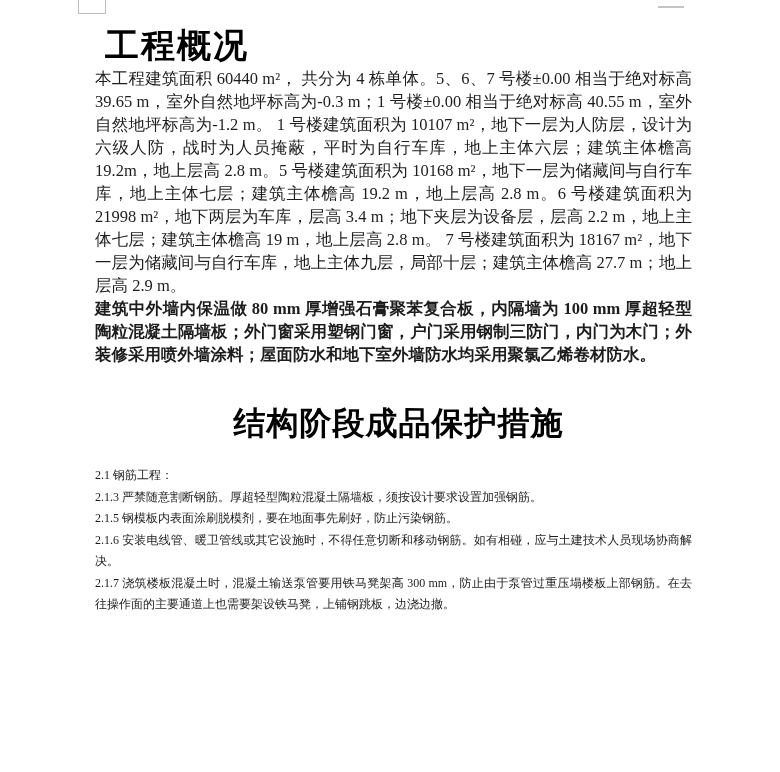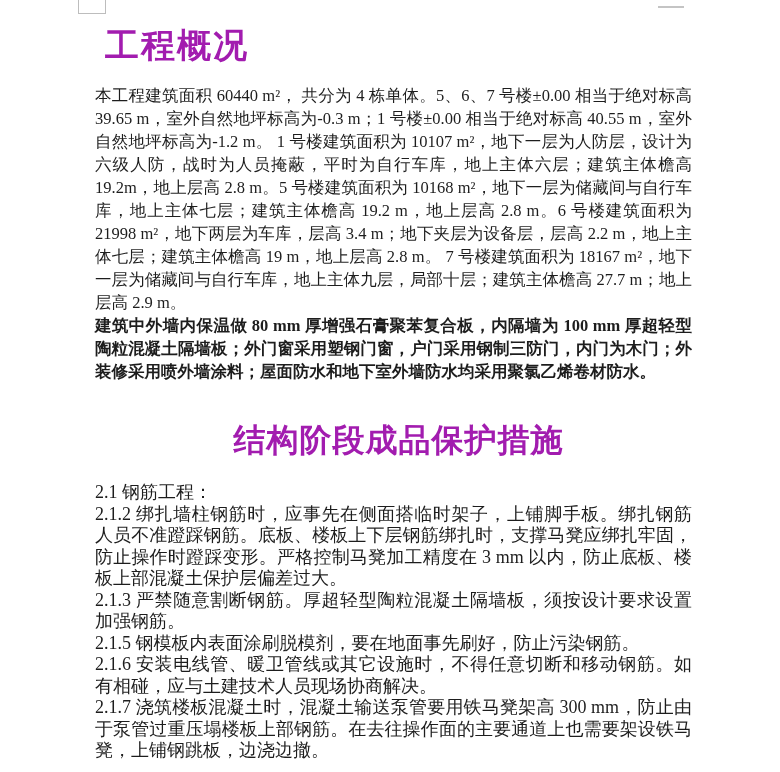--- a/index.html
+++ b/index.html
@@ -39,47 +39,46 @@
     width: 597px;
   }
   .doc-h1 {
     font-family: "Liberation Serif", "DejaVu Serif", serif;
     font-weight: bold;
     font-size: 34px;
     line-height: 42px;
     letter-spacing: 2px;
     margin: 0 0 0 10px;
     padding: 0;
-    color: #a21caf;
+    color: #000000;
   }
   .h1-first {
     padding-top: 25px;
   }
   .h1-second {
     font-size: 32px;
     letter-spacing: 1px;
     margin-top: 36px;
     margin-bottom: 21px;
     text-align: center;
   }
   p.body-para {
     font-size: 16.5px;
     line-height: 23px;
     text-align: justify;
     margin: 0;
     padding: 0;
   }
   p.first-para {
-    margin-top: 17px;
   }
   p.emph-para {
     font-weight: 600;
   }
   .measure-list p {
-    font-size: 18px;
+    font-size: 12px;
     line-height: 21.5px;
     text-align: justify;
     margin: 0;
     padding: 0;
   }
 </style>
 </head>
 <body>
 
 <div>
@@ -92,21 +91,20 @@
     <h1 class="doc-h1 h1-first">工程概况</h1>
 
     <p class="body-para first-para">本工程建筑面积 60440 m²， 共分为 4 栋单体。5、6、7 号楼±0.00 相当于绝对标高 39.65 m，室外自然地坪标高为-0.3 m；1 号楼±0.00 相当于绝对标高 40.55 m，室外自然地坪标高为-1.2 m。 1 号楼建筑面积为 10107 m²，地下一层为人防层，设计为六级人防，战时为人员掩蔽，平时为自行车库，地上主体六层；建筑主体檐高 19.2m，地上层高 2.8 m。5 号楼建筑面积为 10168 m²，地下一层为储藏间与自行车库，地上主体七层；建筑主体檐高 19.2 m，地上层高 2.8 m。6 号楼建筑面积为 21998 m²，地下两层为车库，层高 3.4 m；地下夹层为设备层，层高 2.2 m，地上主体七层；建筑主体檐高 19 m，地上层高 2.8 m。 7 号楼建筑面积为 18167 m²，地下一层为储藏间与自行车库，地上主体九层，局部十层；建筑主体檐高 27.7 m；地上层高 2.9 m。</p>
 
     <p class="body-para emph-para">建筑中外墙内保温做 80 mm 厚增强石膏聚苯复合板，内隔墙为 100 mm 厚超轻型陶粒混凝土隔墙板；外门窗采用塑钢门窗，户门采用钢制三防门，内门为木门；外装修采用喷外墙涂料；屋面防水和地下室外墙防水均采用聚氯乙烯卷材防水。</p>
 
     <h1 class="doc-h1 h1-second">结构阶段成品保护措施</h1>
 
     <div class="measure-list">
       <p>2.1 钢筋工程：</p>
-      <p>2.1.2 绑扎墙柱钢筋时，应事先在侧面搭临时架子，上铺脚手板。绑扎钢筋人员不准蹬踩钢筋。底板、楼板上下层钢筋绑扎时，支撑马凳应绑扎牢固，防止操作时蹬踩变形。严格控制马凳加工精度在 3 mm 以内，防止底板、楼板上部混凝土保护层偏差过大。</p>
       <p>2.1.3 严禁随意割断钢筋。厚超轻型陶粒混凝土隔墙板，须按设计要求设置加强钢筋。</p>
       <p>2.1.5 钢模板内表面涂刷脱模剂，要在地面事先刷好，防止污染钢筋。</p>
       <p>2.1.6 安装电线管、暖卫管线或其它设施时，不得任意切断和移动钢筋。如有相碰，应与土建技术人员现场协商解决。</p>
       <p>2.1.7 浇筑楼板混凝土时，混凝土输送泵管要用铁马凳架高 300 mm，防止由于泵管过重压塌楼板上部钢筋。在去往操作面的主要通道上也需要架设铁马凳，上铺钢跳板，边浇边撤。</p>
 
     </div>
 
   </div>
 </div>
 

